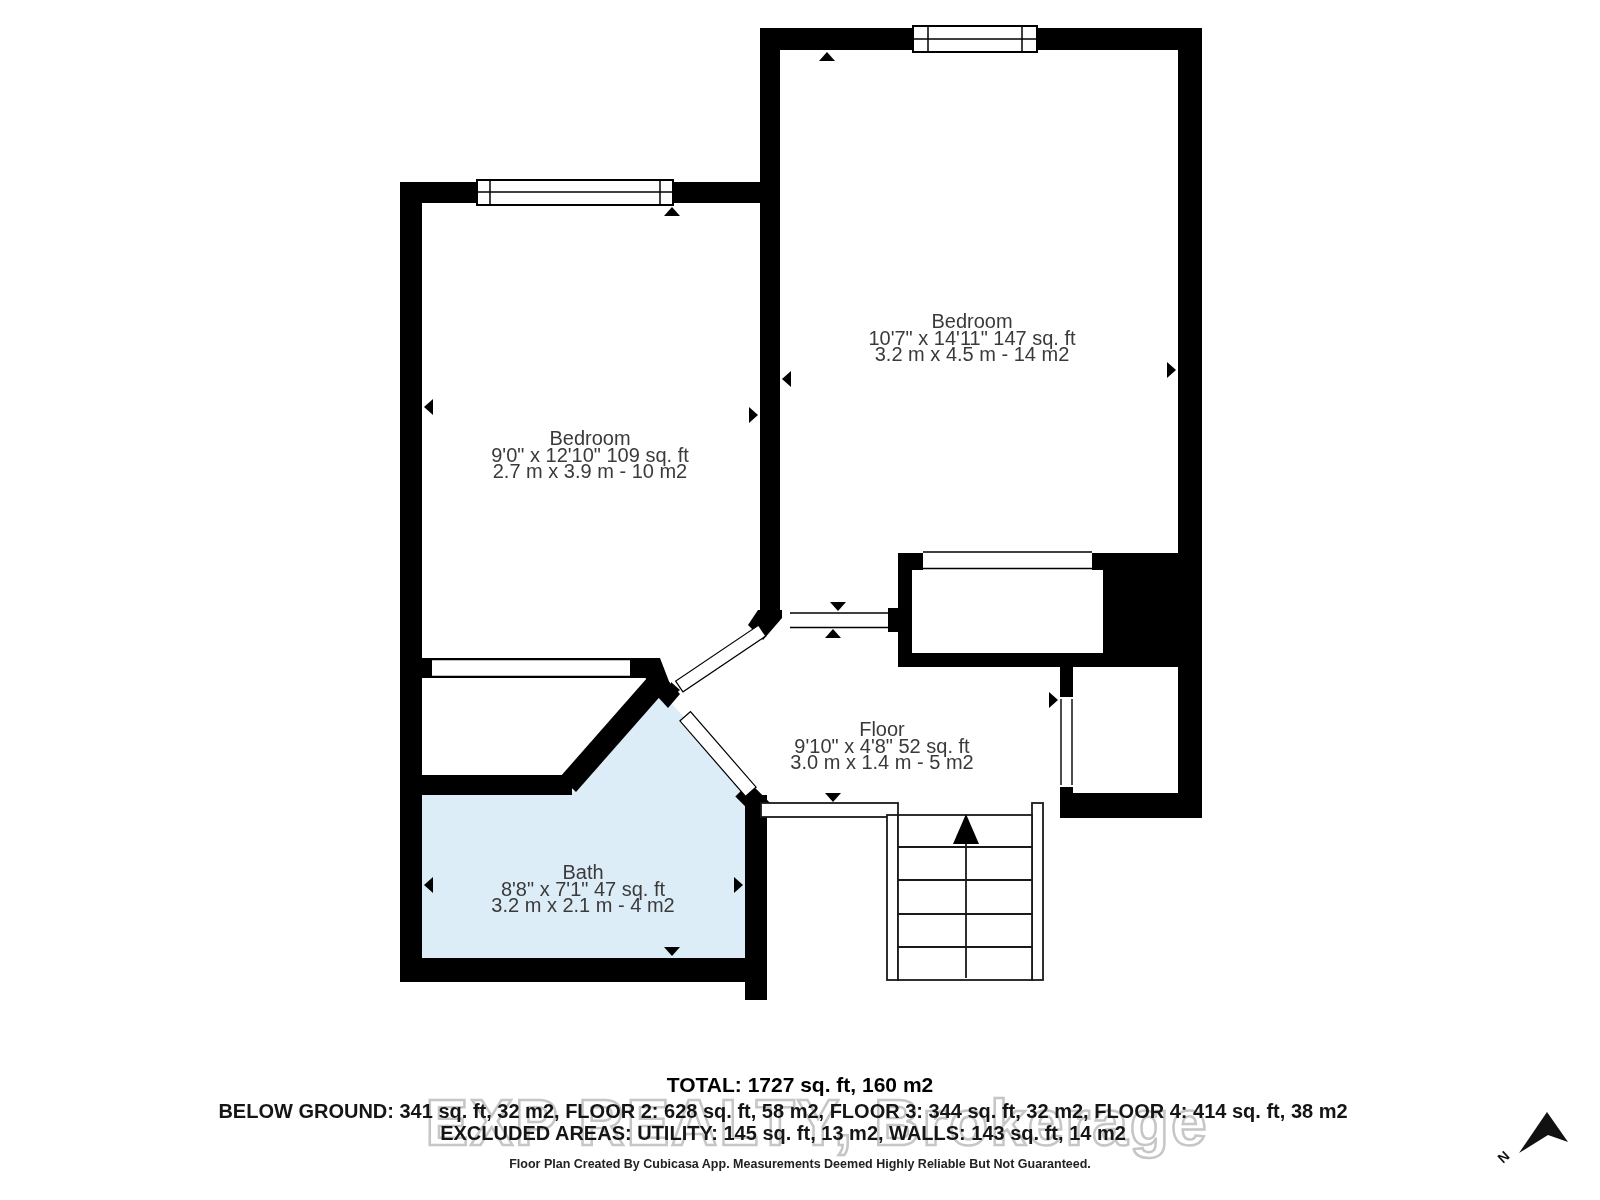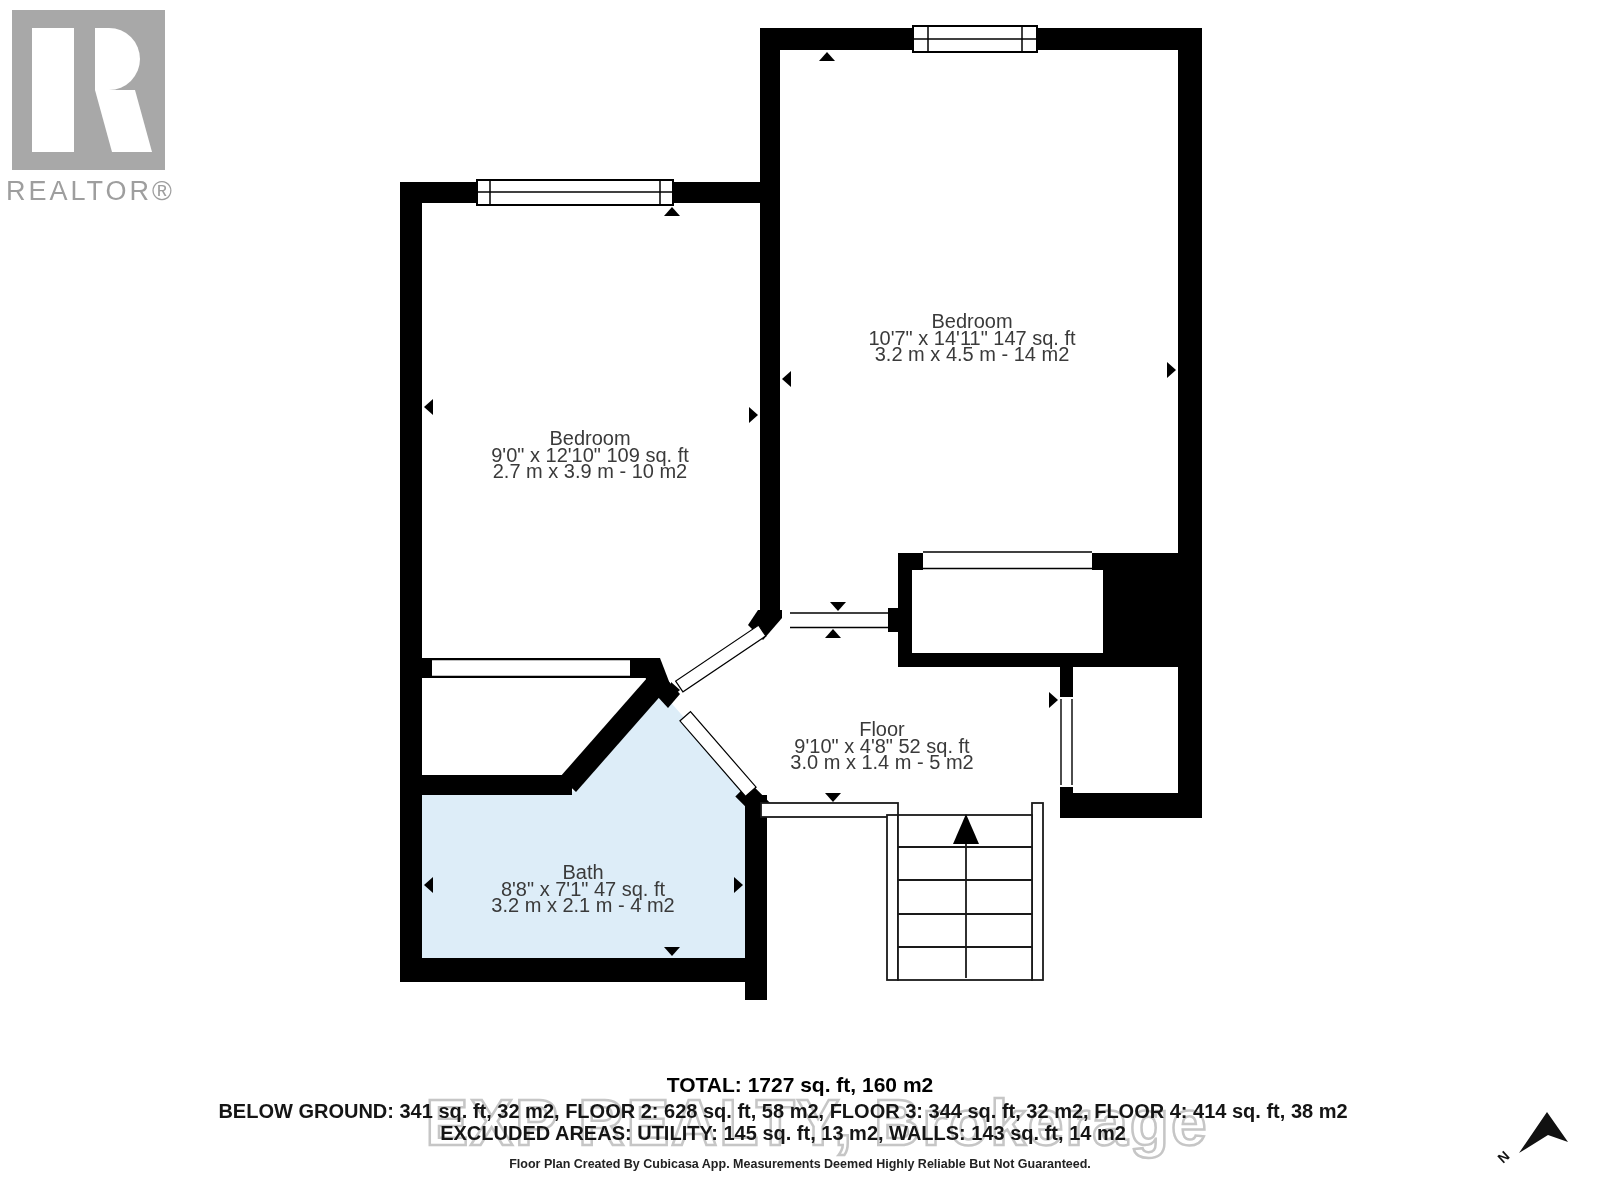--- a/index.html
+++ b/index.html
@@ -21,29 +21,20 @@
              font-size:64px;font-weight:700;letter-spacing:2px;white-space:nowrap;z-index:1;
              color:rgba(255,255,255,0.35);-webkit-text-stroke:2.5px #c6c6c6;}
   #logo-text{position:absolute;left:6px;top:176px;width:190px;font-size:27px;letter-spacing:3px;
              color:#9e9e9e;z-index:2;}
 </style>
 </head>
 <body>
 
 <div id="page">
 
-  <div id="realtor-logo">
-    <svg width="220" height="220" viewBox="0 0 220 220">
-      <rect x="12" y="10" width="153" height="160" fill="#a8a8a8"></rect>
-      <rect x="32" y="28" width="42" height="124" fill="#fff"></rect>
-      <path d="M95,28 h14 a31,31 0 0 1 0,62 h-14 z" fill="#fff"></path>
-      <polygon points="95,90 135,90 152,152 112,152" fill="#fff"></polygon>
-    </svg>
-    <div id="logo-text">REALTOR®</div>
-  </div>
 
   <svg id="plan-svg" width="1600" height="1200" viewBox="0 0 1600 1200">
 
     <polygon points="422,792 572,792 658,688 748,790 748,958 422,958" fill="#ddedf8"></polygon>
 
     <g fill="#000">
       <rect x="760" y="28" width="442" height="22"></rect>
       <rect x="1178" y="28" width="24" height="790"></rect>
       <rect x="760" y="28" width="20" height="584"></rect>
       <rect x="400" y="182" width="360" height="21"></rect>

